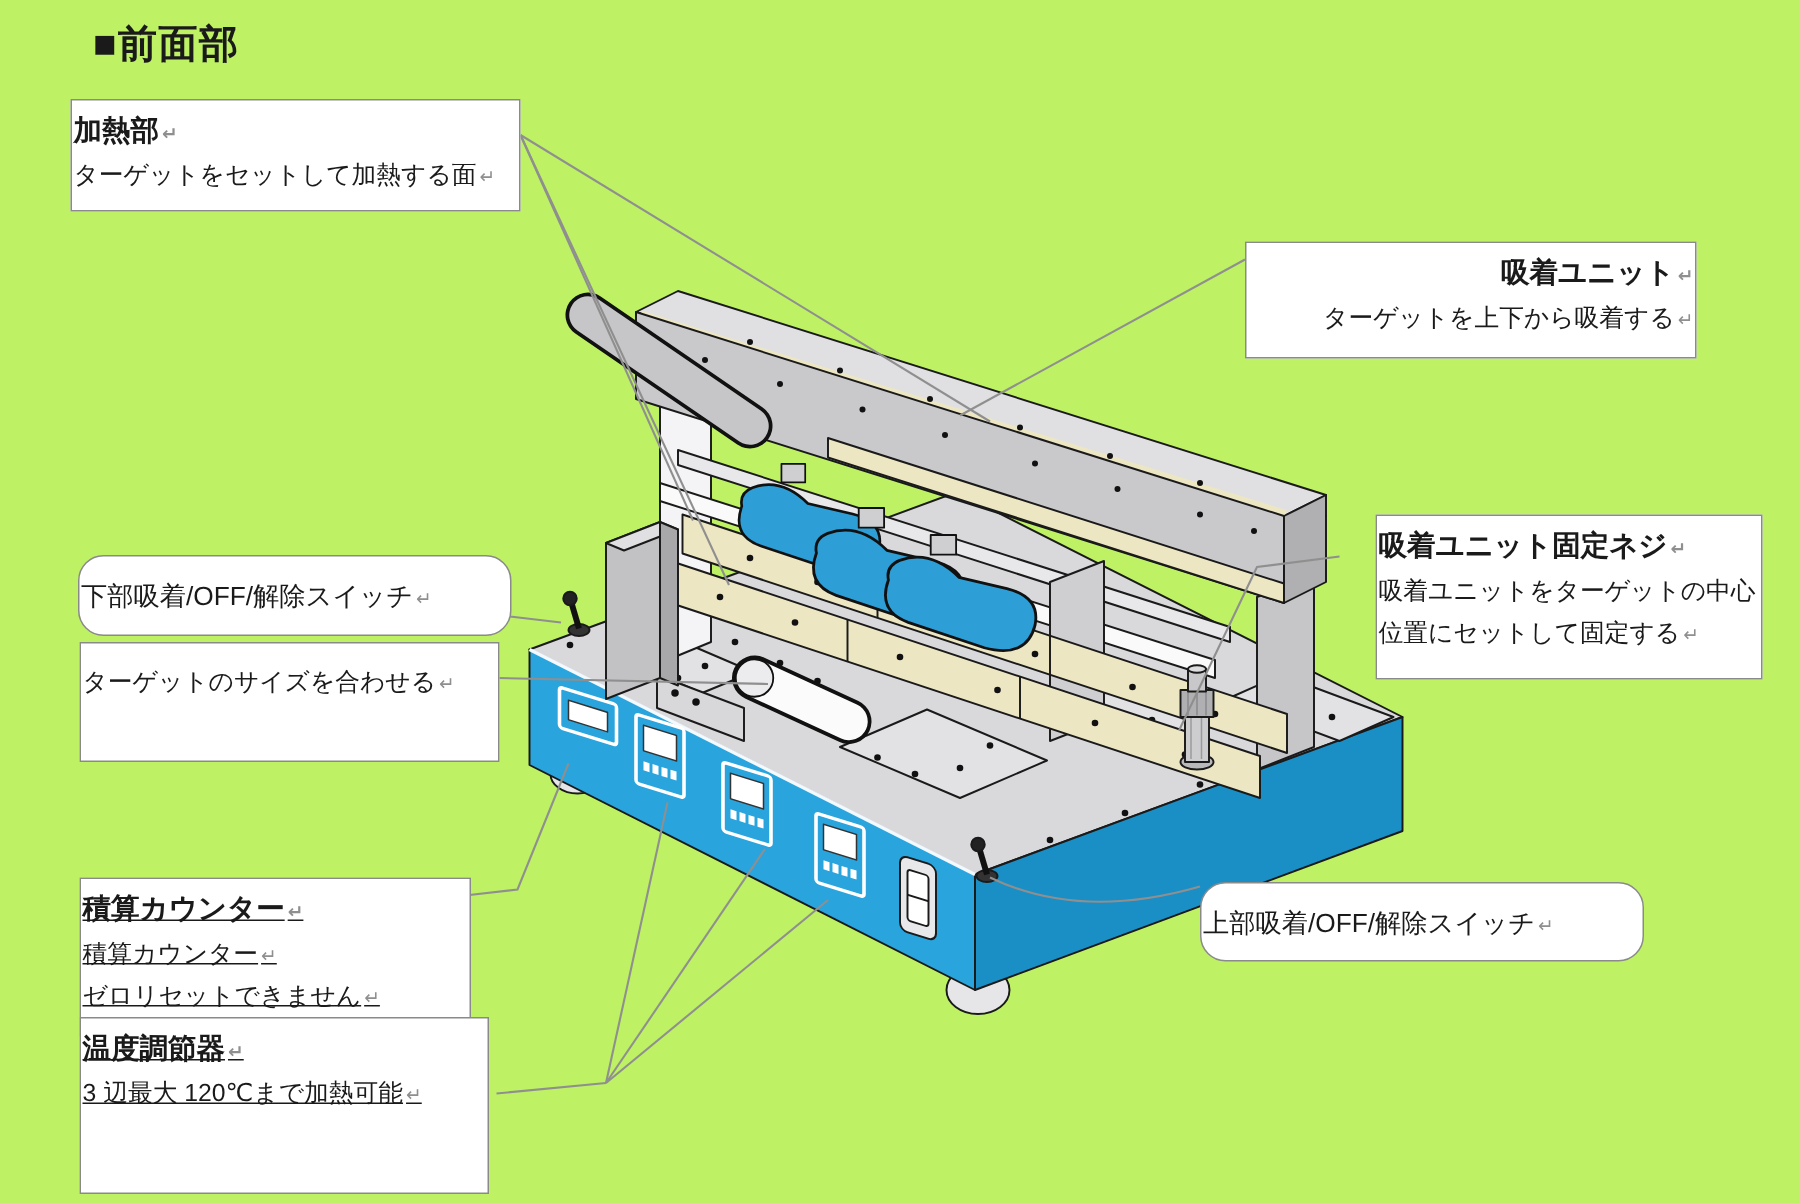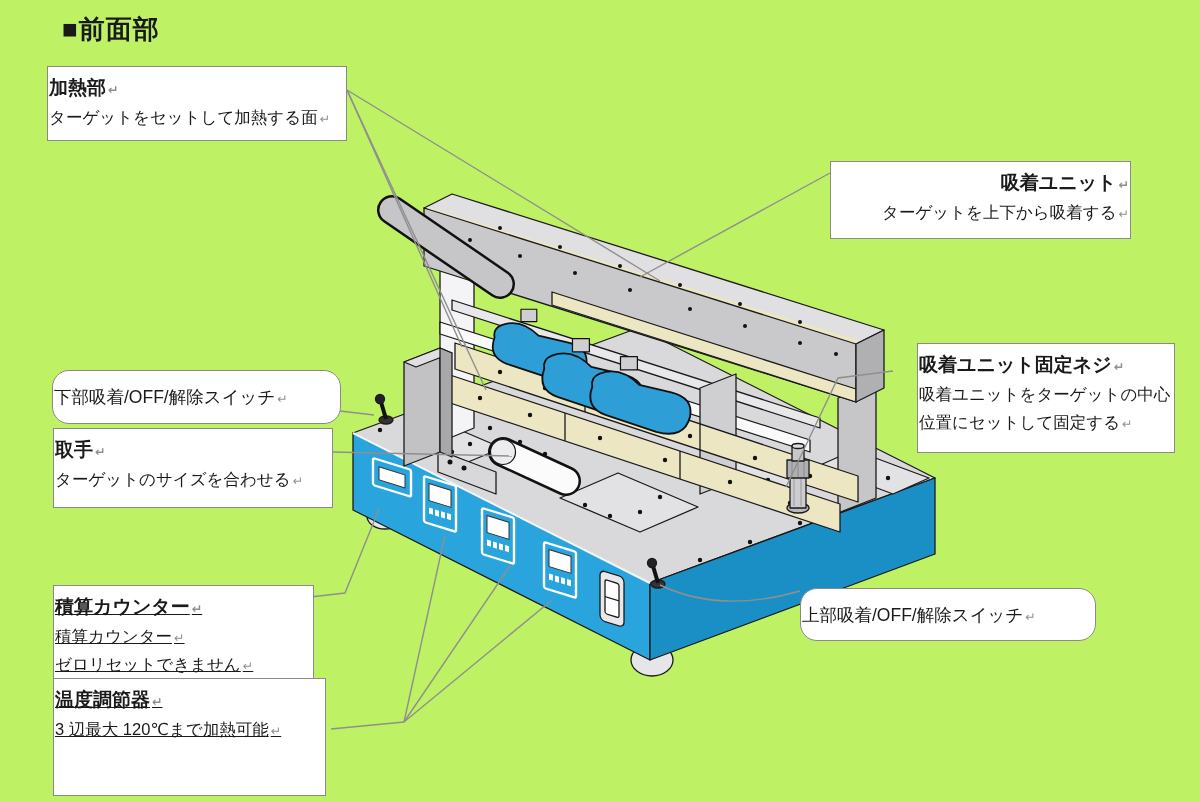--- a/index.html
+++ b/index.html
@@ -256,21 +256,20 @@
     <p class="co-title"><span>吸着ユニット固定ネジ</span><span class="rm">↵</span></p>
     <p class="co-line"><span>吸着ユニットをターゲットの中心</span></p>
     <p class="co-line"><span>位置にセットして固定する</span><span class="rm">↵</span></p>
   </div>
 
   <div class="callout vcenter" id="box-lower-switch">
     <p class="co-single"><span>下部吸着/OFF/解除スイッチ</span><span class="rm">↵</span></p>
   </div>
 
   <div class="callout" id="box-handle">
-    <p class="co-title"><span>取手</span><span class="rm">↵</span></p>
     <p class="co-line"><span>ターゲットのサイズを合わせる</span><span class="rm">↵</span></p>
   </div>
 
   <div class="callout" id="box-counter">
     <p class="co-title"><span>積算カウンター</span><span class="rm">↵</span></p>
     <p class="co-line"><span>積算カウンター</span><span class="rm">↵</span></p>
     <p class="co-line"><span>ゼロリセットできません</span><span class="rm">↵</span></p>
   </div>
 
   <div class="callout" id="box-temperature">

